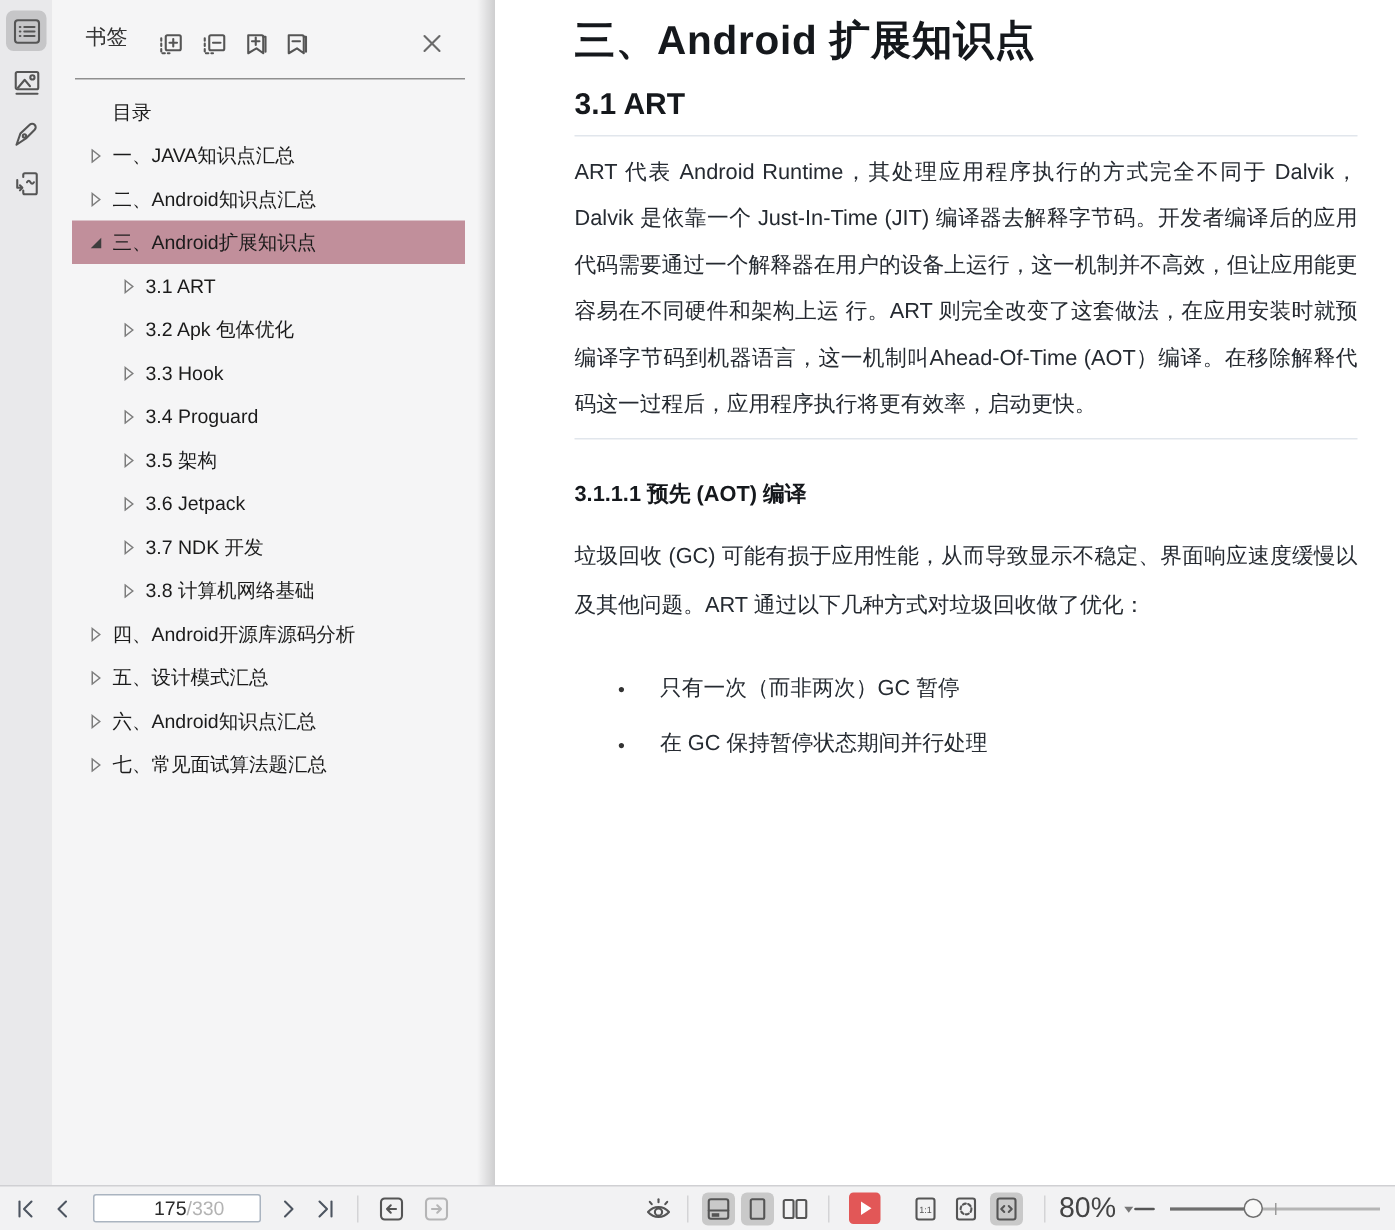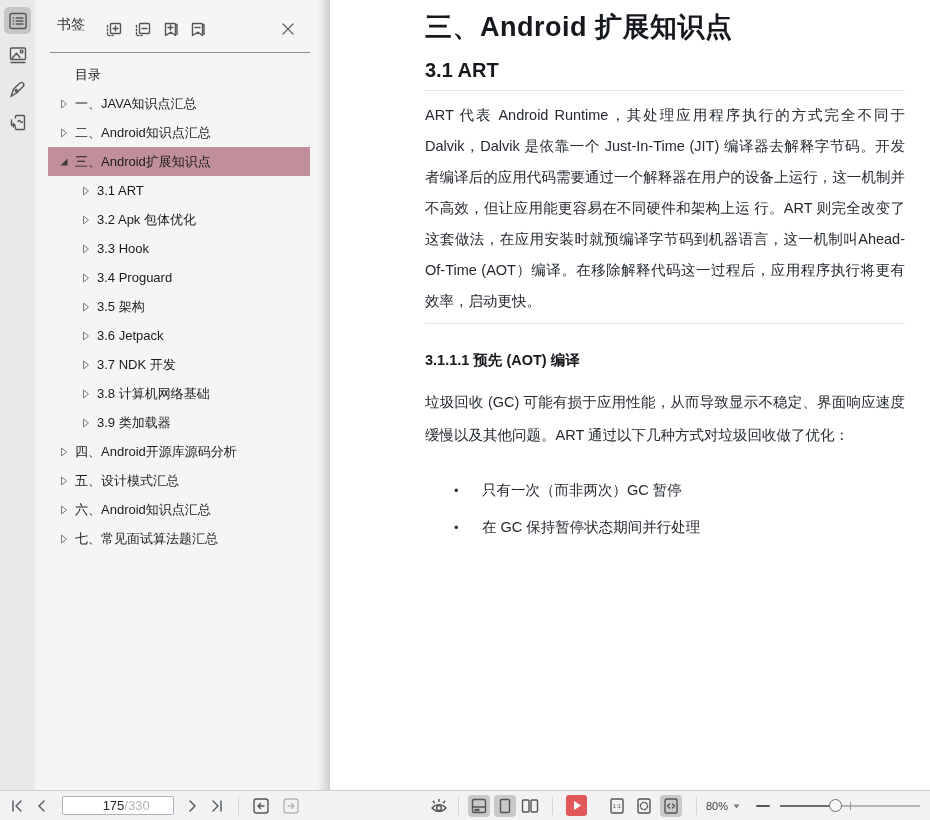--- a/index.html
+++ b/index.html
@@ -44,21 +44,21 @@
     font-size: 13px; color:#1b1b1b; cursor: default; white-space: nowrap;
   }
   .trow .arrow { width:12px; margin-right:5px; display:flex; justify-content:center; flex:none; }
   .trow.l0 { padding-left: 10px; }
   .trow.l1 { padding-left: 32px; }
   .trow.sel { background: var(--bookmark-selected-bg, #c18f9b); text-align: right; }
 
   
   .doc {
     position: absolute; left: 330px; top: 0; width: 600px; height: 790px;
-    background: #ffffff; overflow: hidden; padding-left: 42px;
+    background: #ffffff; overflow: hidden;
   }
   .doc-content { padding: 0 25px 0 53px; }
   .doc h1 { margin-top: 10px; font-size: 27px; line-height: 34px; color:#15181c; font-weight: bold; letter-spacing: 0.5px; }
   .doc h2 { margin-top: 13px; font-size: 20px; line-height: 26px; color:#15181c; font-weight: bold; }
   .rule  { margin-top: 7px; border-top: 1px solid #e1e6ec; }
   .rule2 { margin-top: 6px; border-top: 1px solid #e1e6ec; }
   .para { margin-top: 9px; font-size: 14.5px; line-height: 31px; color:#252a31; text-align: justify; }
   .doc h3 { margin-top: 13px; font-size: 17px; line-height: 22px; color:#15181c; font-weight: bold; }
   .doc h4 { margin-top: 27px; font-size: 14.5px; color:#15181c; font-weight: bold; }
   .doc h4.h4b { margin-top: 24px; }
@@ -80,21 +80,21 @@
   .page-box {
     position:absolute; left:62px; top:5px; width:112px; height:19px;
     background:#fff; border:1px solid #aab4c0; border-radius:2px;
     display:flex; align-items:center; justify-content:center; font-size:13px;
   }
   .page-box input {
     width: 38px; border:none; outline:none; background:transparent;
     font-size:13px; color:#2b2b2b; text-align:right; font-family: inherit;
   }
   .page-suffix { color:#b3b3b3; }
-  .zoom-select { position:absolute; left:706px; top:5px; height:20px; display:flex; align-items:center; gap:5px; font-size:11px; color:#444; }
+  .zoom-select { position:absolute; left:706px; top:5px; height:20px; display:flex; align-items:center; gap:5px; font-size:19px; color:#444; }
   .slider { position:absolute; left:780px; top:14px; width:140px; height:2px; background:#b5b5b5; }
   .slider-fill { position:absolute; left:0; top:0; height:2px; width:56px; background:#6e6e6e; }
   .slider-tick { position:absolute; left:70px; top:-3px; width:1px; height:8px; background:#9a9a9a; }
   .slider-handle {
     position:absolute; left:49px; top:-6px; width:13px; height:13px; border-radius:50%;
     background:#f8f8f8; border:1.5px solid #6f6f6f;
   }
   .play-btn { position:absolute; left:566px; top:4px; width:21px; height:21px; border-radius:3px;
     background: var(--play-button, #e25757); display:flex; align-items:center; justify-content:center; }
 </style>
@@ -272,28 +272,20 @@
         </span>
       <span>3.7 NDK 开发</span>
     </div>
     <div class="trow l1">
       <span class="arrow">
           <svg width="8" height="10" viewBox="0 0 8 10">
             <path d="M1.5 1 L6.5 5 L1.5 9 Z" fill="none" stroke="#7d7d7d" stroke-width="1"></path>
           </svg>
         </span>
       <span>3.8 计算机网络基础</span>
-    </div>
-    <div class="trow l1">
-      <span class="arrow">
-          <svg width="8" height="10" viewBox="0 0 8 10">
-            <path d="M1.5 1 L6.5 5 L1.5 9 Z" fill="none" stroke="#7d7d7d" stroke-width="1"></path>
-          </svg>
-        </span>
-      <span>3.9 类加载器</span>
     </div>
     <div class="trow l0">
       <span class="arrow">
           <svg width="8" height="10" viewBox="0 0 8 10">
             <path d="M1.5 1 L6.5 5 L1.5 9 Z" fill="none" stroke="#7d7d7d" stroke-width="1"></path>
           </svg>
         </span>
       <span>四、Android开源库源码分析</span>
     </div>
     <div class="trow l0">

